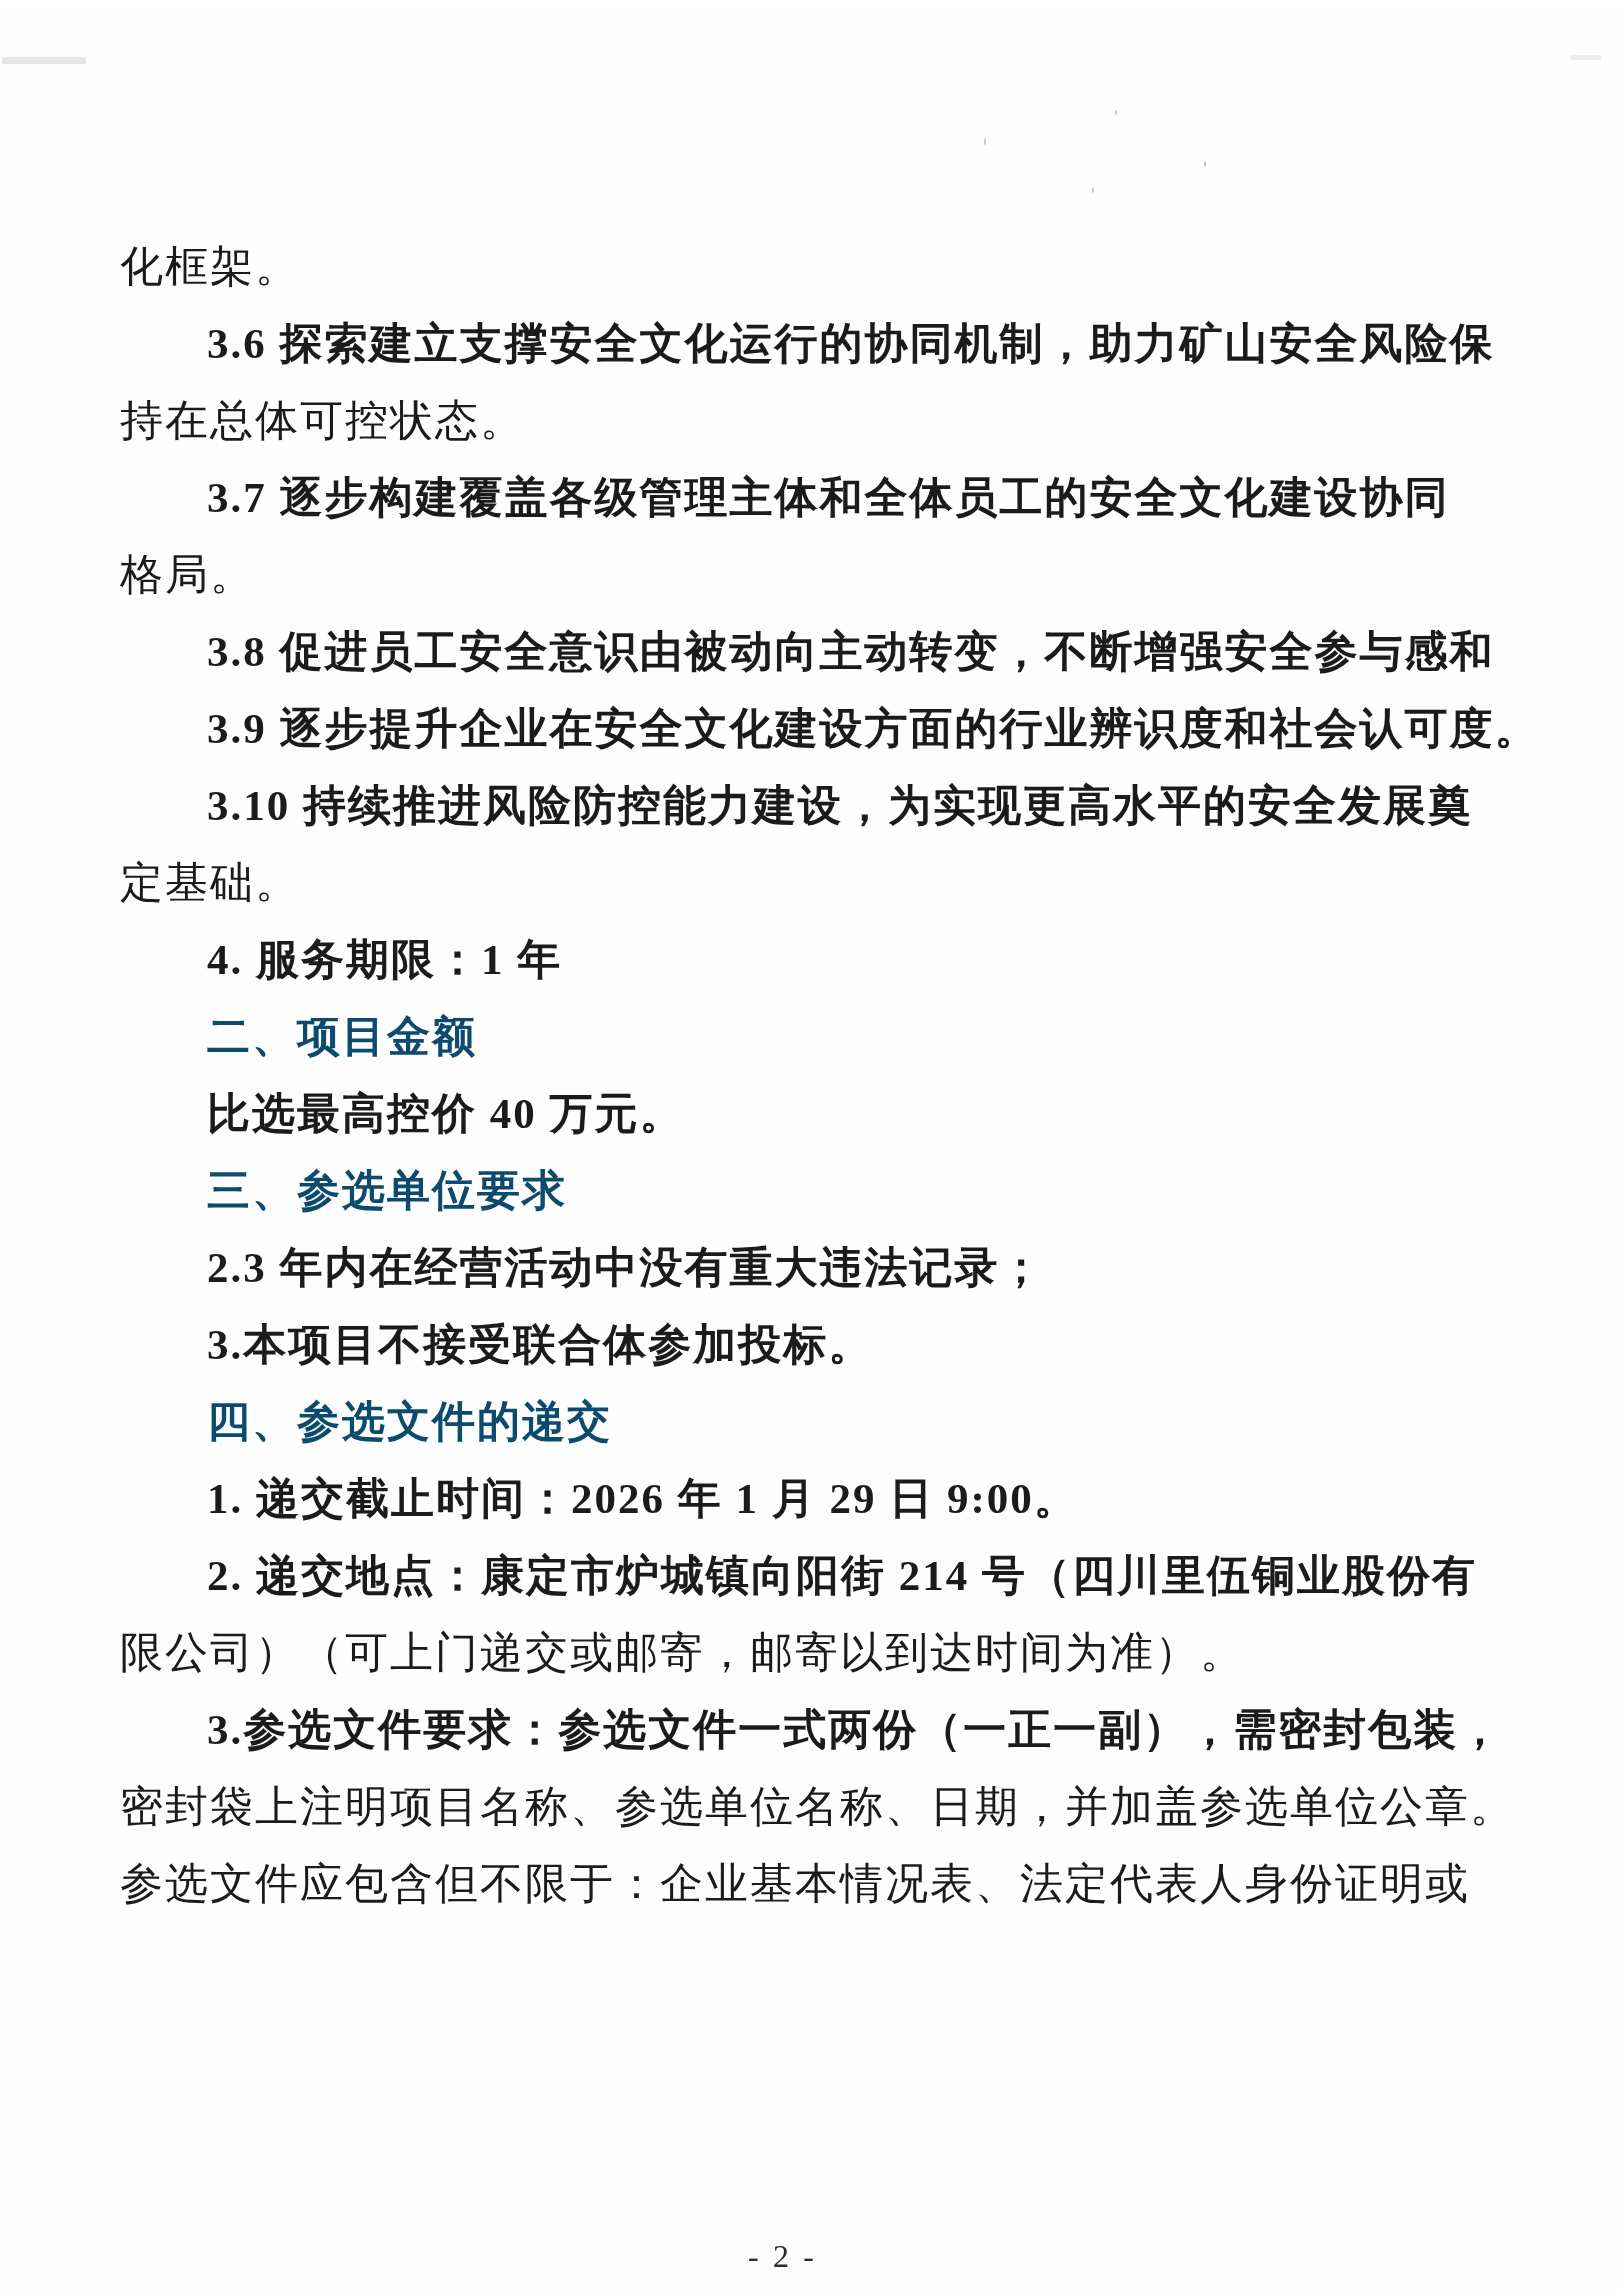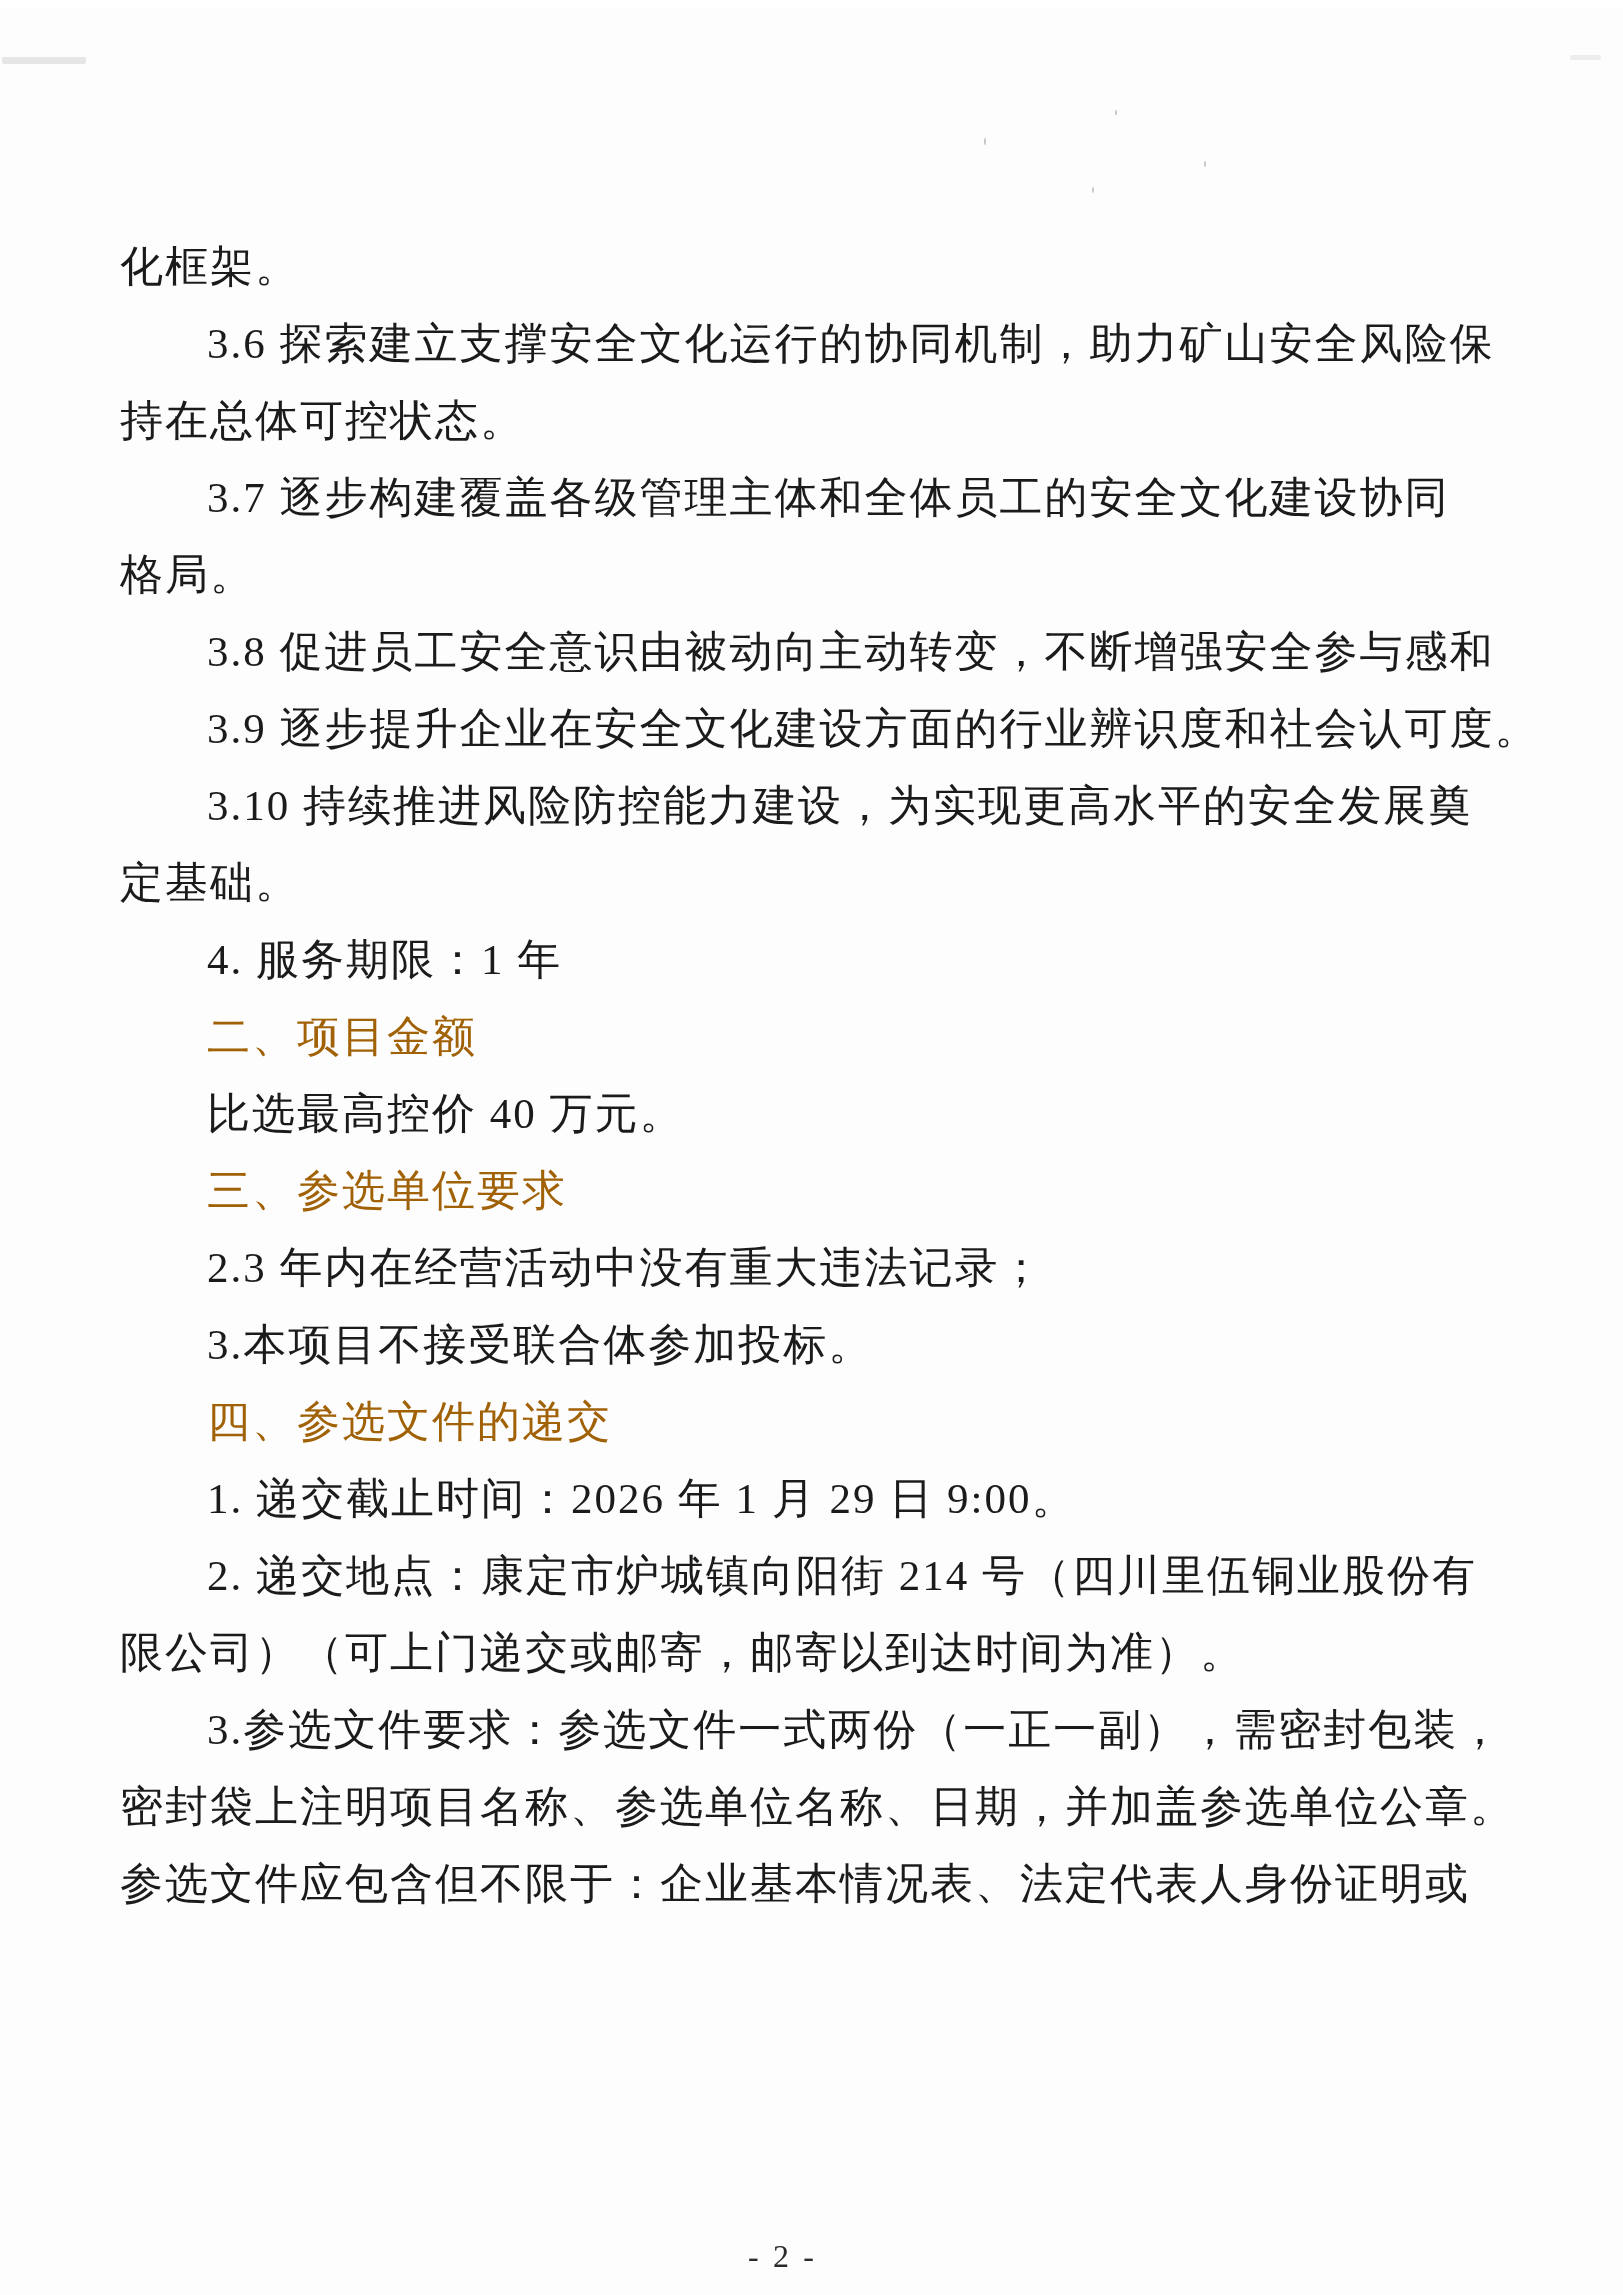--- a/index.html
+++ b/index.html
@@ -26,25 +26,26 @@
   .line {
     height: 77px;
     line-height: 77px;
     font-size: 43px;
     letter-spacing: 2px;
     white-space: pre;
     font-weight: 400;
   }
   .line.indent {
     padding-left: 87px;
+    font-weight: bold;
   }
   .line.heading {
     font-family: "Liberation Sans", "DejaVu Sans", sans-serif;
-    font-weight: normal;
-    color: #a16207;
+    font-weight: bold;
+    color: #0c4a6e;
   }
   .page-footer {
     position: absolute;
     top: 2230px;
     left: 0;
     width: 1565px;
     text-align: center;
     font-size: 32px;
     letter-spacing: 3.1px;
     color: #2a2a2a;

